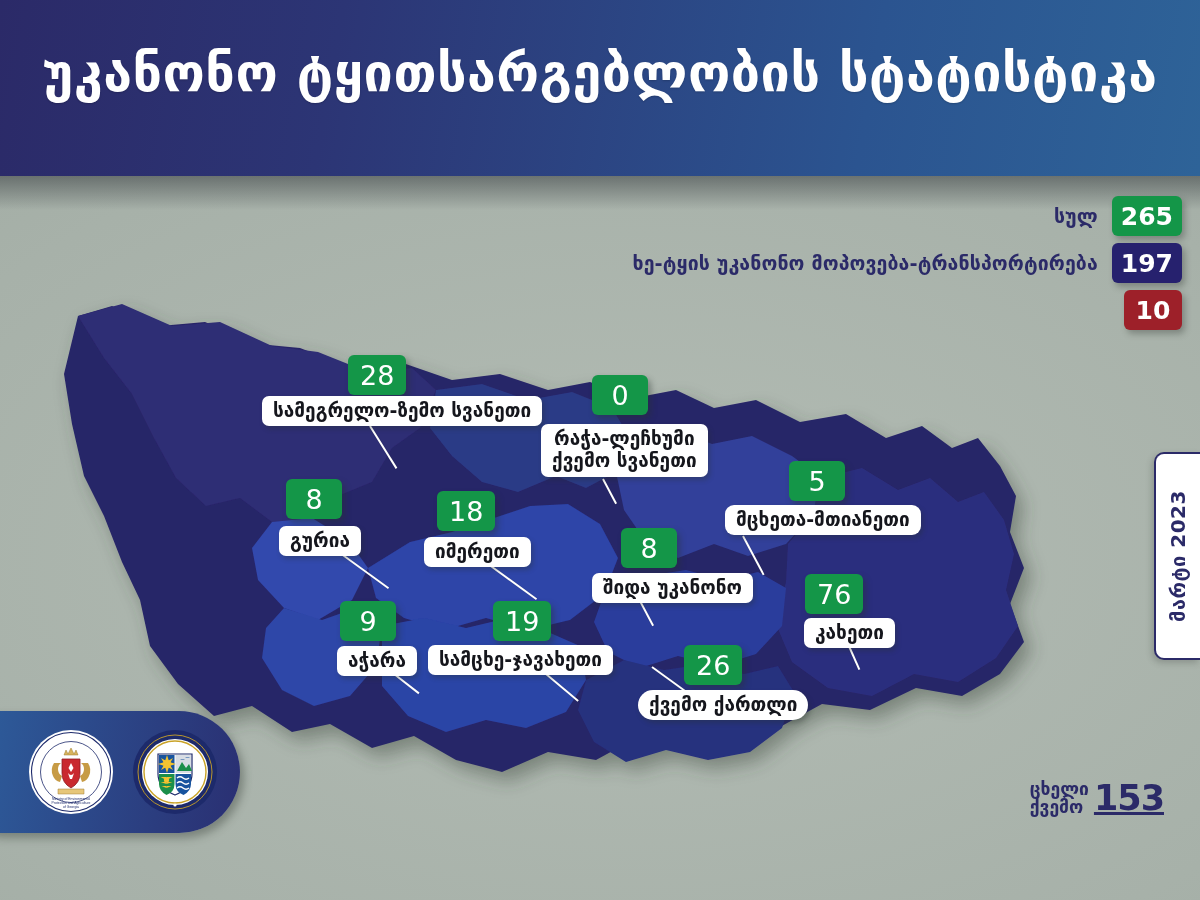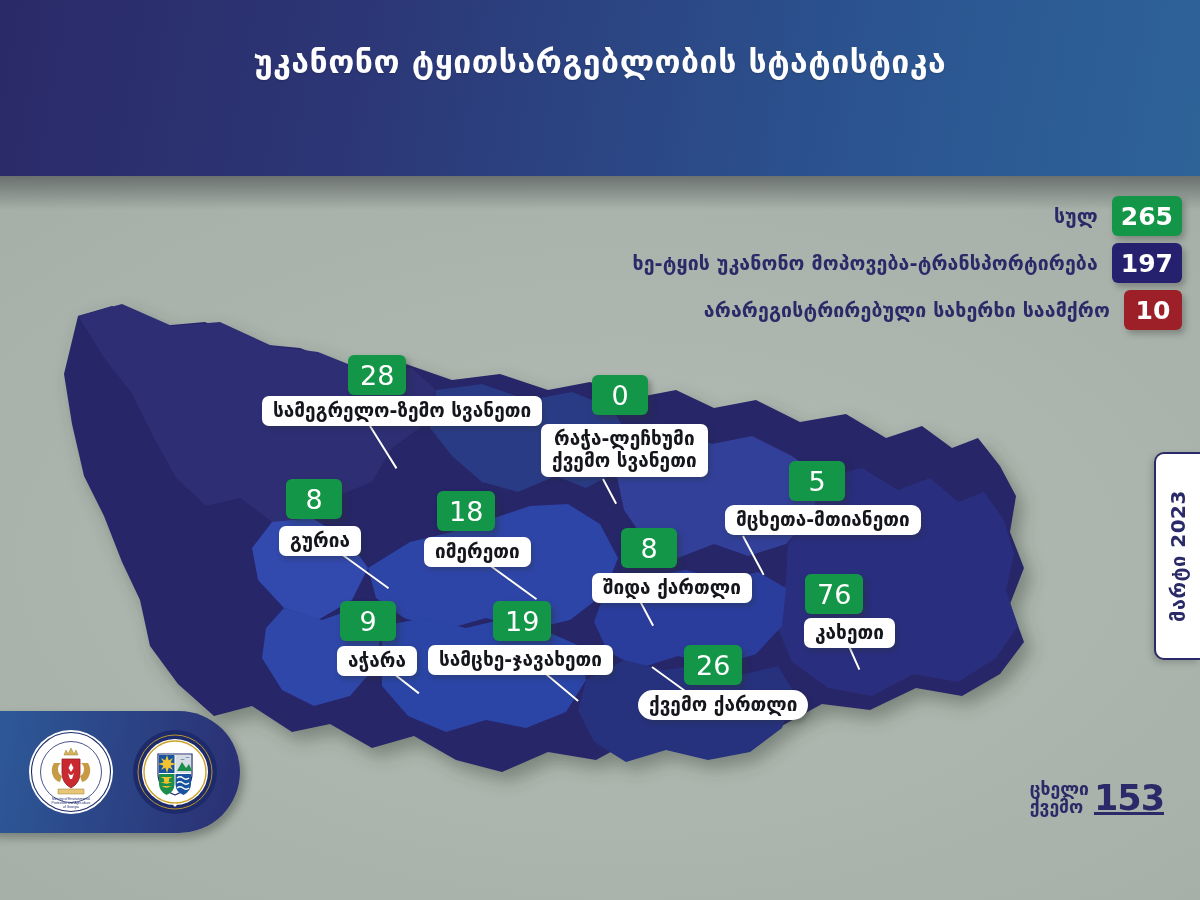--- a/index.html
+++ b/index.html
@@ -24,21 +24,21 @@
     z-index:6;
   }
   #header::after{
     content:""; position:absolute; left:0; top:176px; width:1200px; height:34px;
     background:linear-gradient(to bottom, rgba(40,45,50,.48), rgba(40,45,50,0));
     pointer-events:none;
   }
   #header-title{
     position:absolute; left:0; top:44px; width:1200px;
     text-align:center; color:#fff;
-    font-size:32px; font-weight:700; letter-spacing:.5px; line-height:1.15;
+    font-size:52px; font-weight:700; letter-spacing:.5px; line-height:1.15;
     text-shadow:0 1px 2px rgba(0,0,0,.18);
   }
 
   
   #legend{ position:absolute; right:18px; top:196px; z-index:7; }
   .legend-row{ display:flex; align-items:center; justify-content:flex-end;
                margin-bottom:7px; }
   .legend-label{ color:#2b2a68; font-size:19.5px; font-weight:700;
                  margin-right:14px; white-space:nowrap; letter-spacing:.1px; }
   .legend-chip{ min-width:58px; height:40px; border-radius:6px;
@@ -180,21 +180,21 @@
           <div>იმერეთი</div>
         </div>
         <div class="leader" style="left: 743px; top: 359px; width: 44px; transform: rotate(62deg);"></div>
         <div class="count-badge" style="left: 789px; top: 285px;">5</div>
         <div class="name-pill" style="left: 725px; top: 329px; border-radius: 9px;">
           <div>მცხეთა-მთიანეთი</div>
         </div>
         <div class="leader" style="left: 640px; top: 424px; width: 28px; transform: rotate(62deg);"></div>
         <div class="count-badge" style="left: 621px; top: 352px;">8</div>
         <div class="name-pill" style="left: 592px; top: 397px;">
-          <div>შიდა ქართლი</div>
+          <div>შიდა უკანონო</div>
         </div>
         <div class="leader" style="left: 389px; top: 493px; width: 38px; transform: rotate(38deg);"></div>
         <div class="count-badge" style="left: 340px; top: 425px;">9</div>
         <div class="name-pill" style="left: 337px; top: 470px;">
           <div>აჭარა</div>
         </div>
         <div class="leader" style="left: 546px; top: 497px; width: 42px; transform: rotate(40deg);"></div>
         <div class="count-badge" style="left: 493px; top: 425px;">19</div>
         <div class="name-pill" style="left: 428px; top: 469px;">
           <div>სამცხე-ჯავახეთი</div>
@@ -222,21 +222,20 @@
       <div class="legend-label">სულ</div>
       <div class="legend-chip" style="background:#149648">265</div>
     </div>
 
     <div class="legend-row">
       <div class="legend-label">ხე-ტყის უკანონო  მოპოვება-ტრანსპორტირება</div>
       <div class="legend-chip" style="background:#26216e">197</div>
     </div>
 
     <div class="legend-row">
-      <div class="legend-label">არარეგისტრირებული სახერხი საამქრო</div>
       <div class="legend-chip" style="background:#9d2029">10</div>
     </div>
   </div>
 
   <div id="date-tab">
     <span>მარტი 2023</span>
   </div>
 
   <div id="logo-plate">
 

